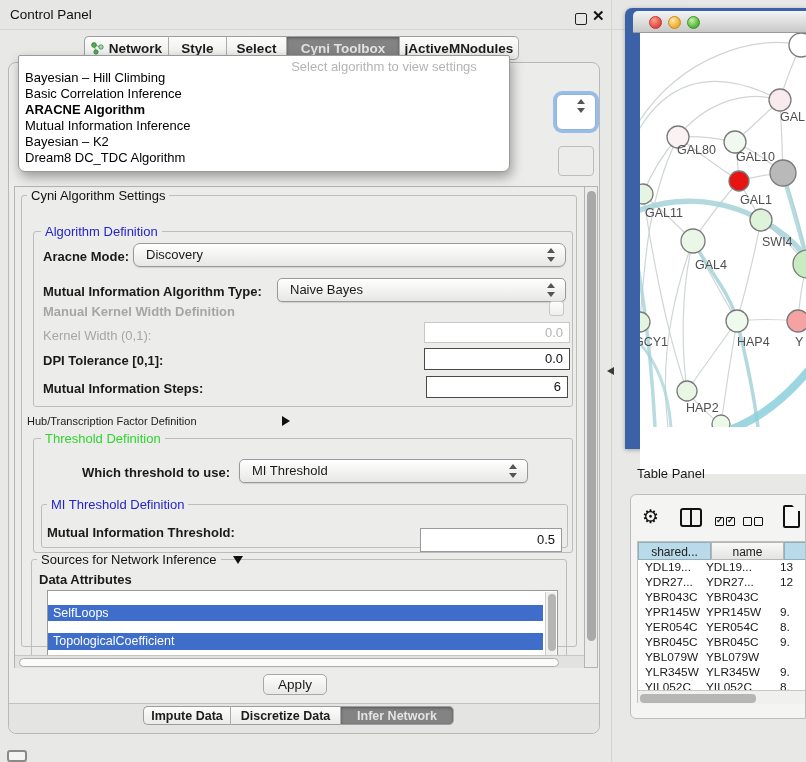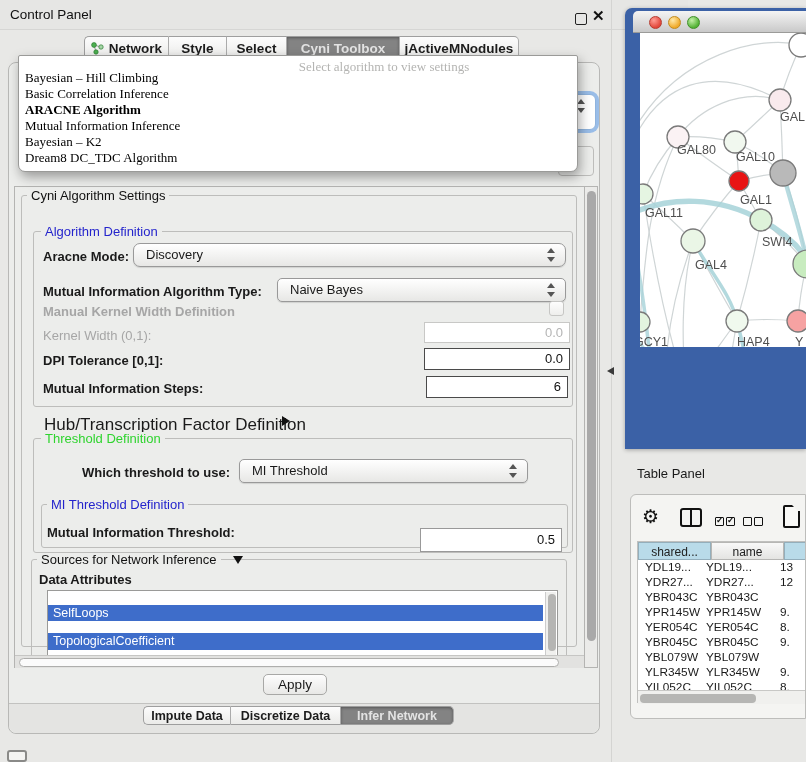--- a/index.html
+++ b/index.html
@@ -81,43 +81,43 @@
   #attr-scroll { position:absolute; right:1px; top:1px; width:11px; height:64px; background:#f0f0ee; border-left:1px solid #ccc; }
   #attr-thumb { position:absolute; left:1.5px; top:2px; width:8px; height:57px; background:#b5b5b3; border-radius:4px; }
 
   #apply-btn { left:263px; top:674px; width:64px; height:21px; background:linear-gradient(#fdfdfd,#e8e8e6);
                border:1px solid #a8a8a6; border-radius:5px; font-size:13.5px; text-align:center; line-height:19px; }
 
   #bottom-strip { left:9px; top:703px; width:590px; height:30px; background:#e4e4e2;
                   border-top:1px solid #c2c2c0; border-radius:0 0 8px 8px; }
 
   
-  #algo-popup { left:18px; top:55px; width:560px; height:117px; background:#fff; border:1px solid #9a9a98;
-                border-radius:2px 2px 7px 7px; box-shadow:2px 5px 12px rgba(0,0,0,.35); z-index:50;font-family:Liberation Serif, serif; }
+  #algo-popup { left:18px; top:55px; width:492px; height:117px; background:#fff; border:1px solid #9a9a98;
+                border-radius:2px 2px 7px 7px; box-shadow:2px 5px 12px rgba(0,0,0,.35); z-index:50; }
   #algo-placeholder { position:absolute; left:180px; top:3px; width:370px; text-align:center;
                       font-size:13px; color:#b4b4b2; }
   #algo-items { position:absolute; left:4px; top:14px; right:4px; }
   .dd-item { height:16px; font-size:13px; line-height:16px; color:#000; padding-left:2px; }
   .dd-item.dd-selected { font-weight:bold; }
 
   
   #panel-divider { left:611px; top:0; width:1px; height:762px; background:#d4d4d2; }
   #cursor { left:607px; top:367px; width:0; height:0; border-top:4px solid transparent;
             border-bottom:4px solid transparent; border-right:7px solid #3a3a3a; }
 
   
   #net-window { left:625px; top:8px; width:181px; height:441px; background:#3b61a6; border-radius:7px 0 0 0;
                 box-shadow:0 1px 4px rgba(0,0,0,.3); }
   #net-titlebar { left:8px; top:3px; width:173px; height:22px; background:linear-gradient(#f4f4f4,#c9c9c9);
                   border-radius:5px 0 0 0; border-bottom:1px solid #9b9b99; position:absolute; }
   .light { position:absolute; top:4.5px; width:13px; height:13px; border-radius:50%; }
   #light-red    { left:16px; background:radial-gradient(circle at 35% 30%, #ff9d94, #e2463a 70%); border:1px solid #b63c30; }
   #light-yellow { left:35px; background:radial-gradient(circle at 35% 30%, #ffe9a8, #f0a929 70%); border:1px solid #c28b1e; }
   #light-green  { left:54px; background:radial-gradient(circle at 35% 30%, #c4f0a8, #53b235 70%); border:1px solid #3f8f27; }
-  #net-canvas { left:15px; top:25px; width:166px; height:314px; background:#fff; position:absolute; overflow:hidden; }
+  #net-canvas { left:15px; top:25px; width:166px; height:441px; background:#fff; position:absolute; overflow:hidden; }
 
   
   #table-panel-label { left:637px; top:466px; font-size:13px; color:#1a1a1a; }
   #table-panel { left:630px; top:494px; width:176px; height:225px; background:#f4f4f2;
                  border:1px solid #bdbdbb; border-radius:6px 0 0 6px; overflow:hidden; }
   #tp-toolbar { position:absolute; left:0; top:8px; width:176px; height:32px; }
   #gear-icon { position:absolute; left:11px; top:2px; font-size:19px; color:#111; }
   #col-icon { position:absolute; left:49px; top:5px; width:22px; height:19px; border:2px solid #111; border-radius:3px; }
   #col-icon::after { content:""; position:absolute; left:8px; top:0; width:2px; height:15px; background:#111; }
   .cbpair { position:absolute; top:9px; }
@@ -212,21 +212,21 @@
 
   <div class="lbl gray" style="left:28px; top:141px;">Kernel Width (0,1):</div>
   <div class="field disabled" style="left:409px; top:135px; width:146px; height:21px; line-height:19px;">0.0</div>
 
   <div class="lbl bold" style="left:28px; top:166px;">DPI Tolerance [0,1]:</div>
   <div class="field dark" style="left:409px; top:161px; width:146px; height:22px; line-height:20px;">0.0</div>
 
   <div class="lbl bold" style="left:28px; top:194px;">Mutual Information Steps:</div>
   <div class="field dark" style="left:411px; top:189px; width:142px; height:22px; line-height:20px;">6</div>
 
-  <div class="lbl" style="left:29px; top:228px; font-size:17px;">Hub/Transcription Factor Definition</div>
+  <div class="lbl" style="left:12px; top:228px; font-size:11px;">Hub/Transcription Factor Definition</div>
   <span class="abs tri-right" style="left:267px; top:229px;"></span>
 
   <div class="abs groupbox" style="left:18px; top:251px; width:540px; height:115px;"></div>
   <div class="grouptitle green" style="left:26px; top:245px;">Threshold Definition</div>
 
   <div class="lbl bold" style="left:67px; top:278px;">Which threshold to use:</div>
   <div class="combo" style="left:224px; top:272px; width:289px; height:24px;">
     <span>MI Threshold</span>
     <span class="spin"></span>
   </div>

